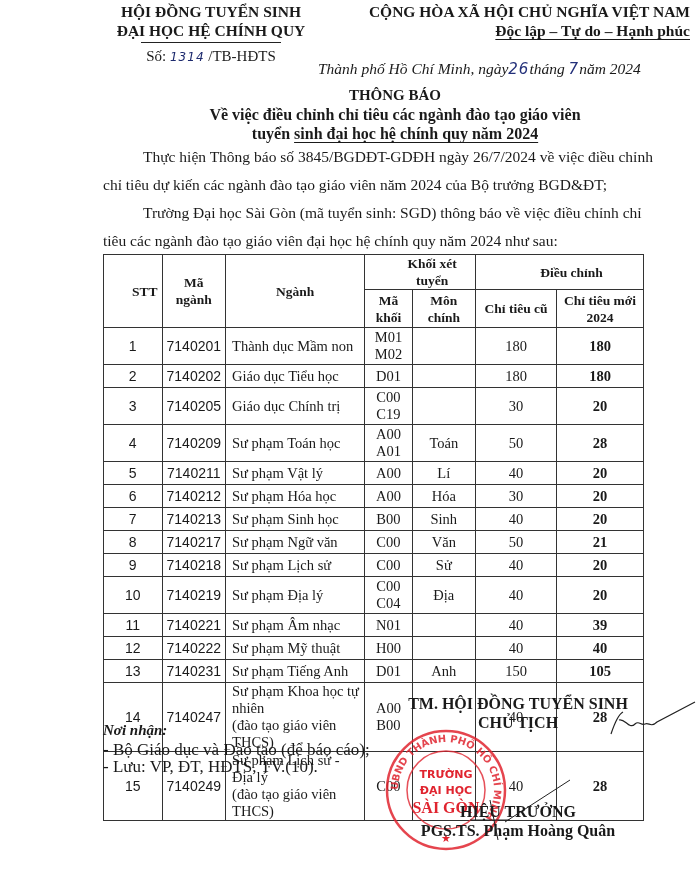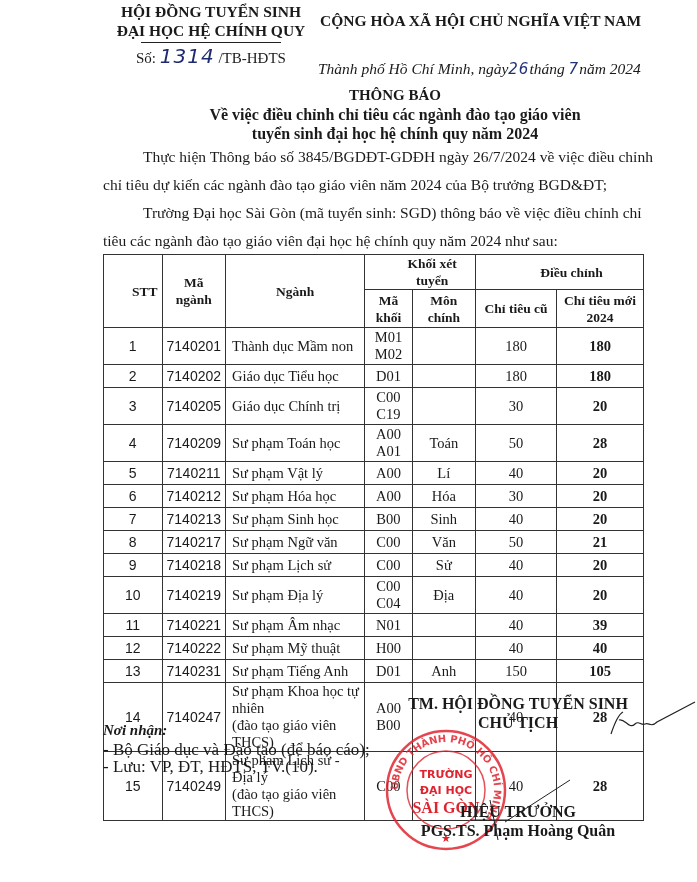--- a/index.html
+++ b/index.html
@@ -4,30 +4,30 @@
 <style>
   html, body { margin: 0; padding: 0; background: #ffffff; }
   body { width: 697px; height: 882px; position: relative; overflow: hidden; color: #1a1a1a;
          font-family: "Liberation Serif", "DejaVu Serif", serif; }
   .abs { position: absolute; }
   .hdr-left { left: 100px; top: 2px; width: 222px; text-align: center; line-height: 19px; }
   .hdr-left .l1 { font-size: 15.5px; letter-spacing: 0.1px; }
   .hdr-left .l2, .hdr-left .l3 { font-size: 15.5px; font-weight: bold; }
   .hdr-left .rule { width: 140px; height: 1px; background: #222; margin: 2px auto 4px; }
   .hdr-left .l4 { font-size: 15px; }
-  .hand { font-family: "DejaVu Sans", sans-serif; font-style: italic; color: #1d2a6e; font-size: 20px; letter-spacing: 1px; }
-  .hdr-right { left: 320px; top: 2px; width: 370px; text-align: left; line-height: 19px; margin-top: 9px; }
+  .hand { font-family: "DejaVu Sans", sans-serif; font-style: italic; color: #1d2a6e; font-size: 12px; letter-spacing: 1px; }
+  .hdr-right { left: 320px; top: 2px; width: 370px; text-align: right; line-height: 19px; }
   .hdr-right .r1 { font-size: 15.5px; font-weight: bold; }
   .hdr-right .r2 { font-size: 15.5px; font-weight: bold; text-decoration: underline; text-underline-offset: 3px; }
   .dateline { left: 318px; top: 60px; font-size: 15.5px; font-style: italic; white-space: nowrap; }
   .dateline .hand { font-size: 15px; color: #23307a; }
   .title { left: 100px; top: 86px; width: 590px; text-align: center; font-weight: bold; line-height: 19px; }
   .title .t1 { font-size: 15px; }
   .title .t2, .title .t3 { font-size: 16px; }
-  .title .t3 span.u { text-underline-offset: 3px; }
+  .title .t3 span.u { text-decoration: underline; text-underline-offset: 3px; }
   .para { left: 103px; width: 580px; font-size: 15.5px; line-height: 28px; }
   .para.p1 { top: 143px; }
   .para.p2 { top: 199px; }
   .indent { padding-left: 40px; }
 
   table.main { position: absolute; left: 103px; top: 254px; width: 541px; border-collapse: collapse;
                font-size: 14.5px; }
   table.main td, table.main th { border: 1px solid #333; padding: 0 4px; text-align: center; vertical-align: middle; line-height: 17px; }
   table.main th { font-weight: bold; font-size: 13.5px; }
   table.main th.hrow1 { height: 24px; padding-left: 28px; }
@@ -55,20 +55,21 @@
   <div class="rule"></div>
   <div class="l4">
     <span>Số:</span>
     <span class="hand">1314</span>
     <span>/TB-HĐTS</span>
   </div>
 </div>
 
 <div class="abs hdr-right">
   <div class="r1">CỘNG HÒA XÃ HỘI CHỦ NGHĨA VIỆT NAM</div>
+  <div class="r2">Độc lập – Tự do – Hạnh phúc</div>
 </div>
 <div class="abs dateline">
   <span>Thành phố Hồ Chí Minh, ngày</span><span class="hand">26</span><span>tháng</span>
   <span class="hand">7</span><span>năm 2024</span>
 </div>
 
 <div class="abs title">
   <div class="t1">THÔNG BÁO</div>
   <div class="t2">Về việc điều chỉnh chỉ tiêu các ngành đào tạo giáo viên</div>
   <div class="t3"><span>tuyển </span><span class="u">sinh đại học hệ chính quy năm 2024</span></div>

